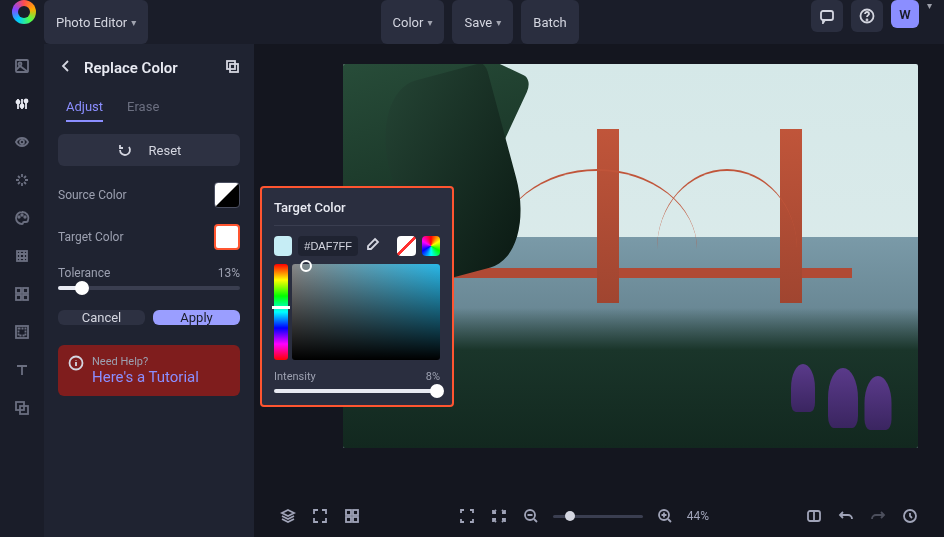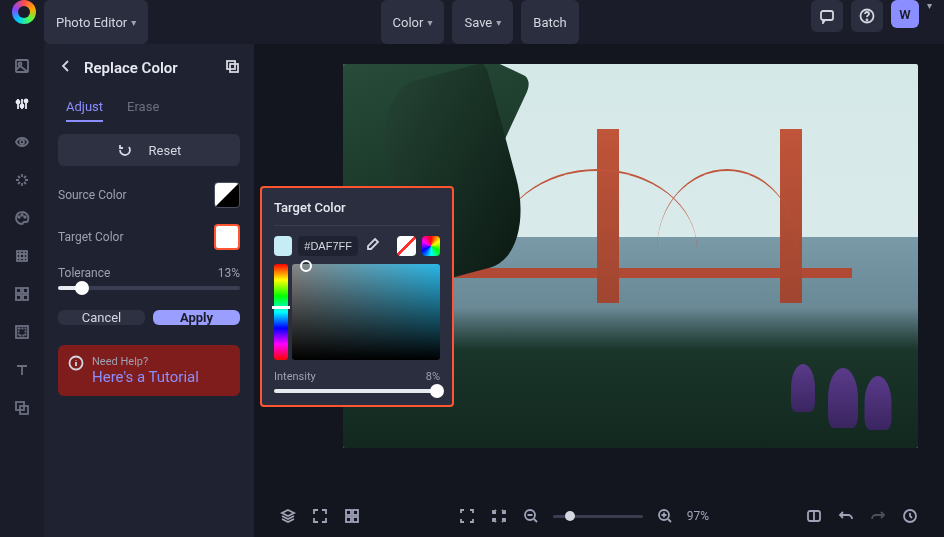--- a/index.html
+++ b/index.html
@@ -31,21 +31,21 @@
 .swatch{width:26px;height:26px;border-radius:4px;cursor:pointer;border:1px solid #4a4e60}
 .swatch.src{background:linear-gradient(135deg,#fff 48%,#000 52%)}
 .swatch.tgt{background:#fff;border:2px solid #ff5530}
 .val{color:#9ca0b0;font-size:12px}
 .slider{width:100%;height:4px;background:#3a3e50;border-radius:2px;position:relative;margin-top:6px}
 .sliderfill{height:100%;background:#e8eaf2;border-radius:2px;position:absolute;left:0}
 .sliderknob{width:14px;height:14px;border-radius:50%;background:#fff;border:2px solid #fff;position:absolute;top:-5px;transform:translateX(-50%)}
 .btns{display:flex;gap:8px;margin-top:8px}
 .btn{flex:1;border-radius:6px;text-align:center;cursor:pointer;font-size:13px}
 .btn.cancel{background:#2d3142;color:#d4d6e0}
-.btn.apply{background:#9a9eff;color:#1a1d29;font-weight:700}
+.btn.apply{background:#9a9eff;color:#1a1d29;font-weight:400}
 .help{background:#7f1d1d;border-radius:6px;padding:10px;display:flex;gap:8px;align-items:flex-start;margin-top:8px}
 .help-txt{font-size:11px;color:#9ca0b0}
 .help-link{color:#8b8eff;font-size:15px;cursor:pointer}
 .canvas{flex:1;padding:20px;position:relative;background:#14161f}
 .img{width:575px;height:384px;margin-left:auto;margin-right:6px;position:relative;overflow:hidden;border-radius:2px}
 .sky{position:absolute;inset:0;background:linear-gradient(#d5e8e8,#e0eded)}
 .water{position:absolute;left:0;right:0;top:45%;bottom:0;background:linear-gradient(#7a9aa8,#4a6570)}
 .bridge{position:absolute;left:25%;right:15%;top:30%;height:40%;}
 .tower{position:absolute;width:22px;background:linear-gradient(#c0553a,#a04530);top:-50px;bottom:30px}
 .t1{left:110px}
@@ -332,21 +332,21 @@
         </div>
       <div class="zoomslider">
           <div class="zoomknob"></div>
         </div>
       <div class="bicon">
           <svg>
             <circle cx="7" cy="7" r="5"></circle>
             <path d="M4.5 7h5M7 4.5v5M11 11l3 3"></path>
           </svg>
         </div>
-      <span style="font-size:12px;color:#a0a4b8">97%</span>
+      <span style="font-size:12px;color:#a0a4b8">44%</span>
       <div class="bspacer"></div>
       <div class="bicon">
           <svg>
             <rect x="2" y="3" width="12" height="10" rx="2"></rect>
             <path d="M8 3v10"></path>
           </svg>
         </div>
       <div class="bicon">
           <svg>
             <path d="M5 4L2 7l3 3M2 7h8a4 4 0 014 4"></path>

